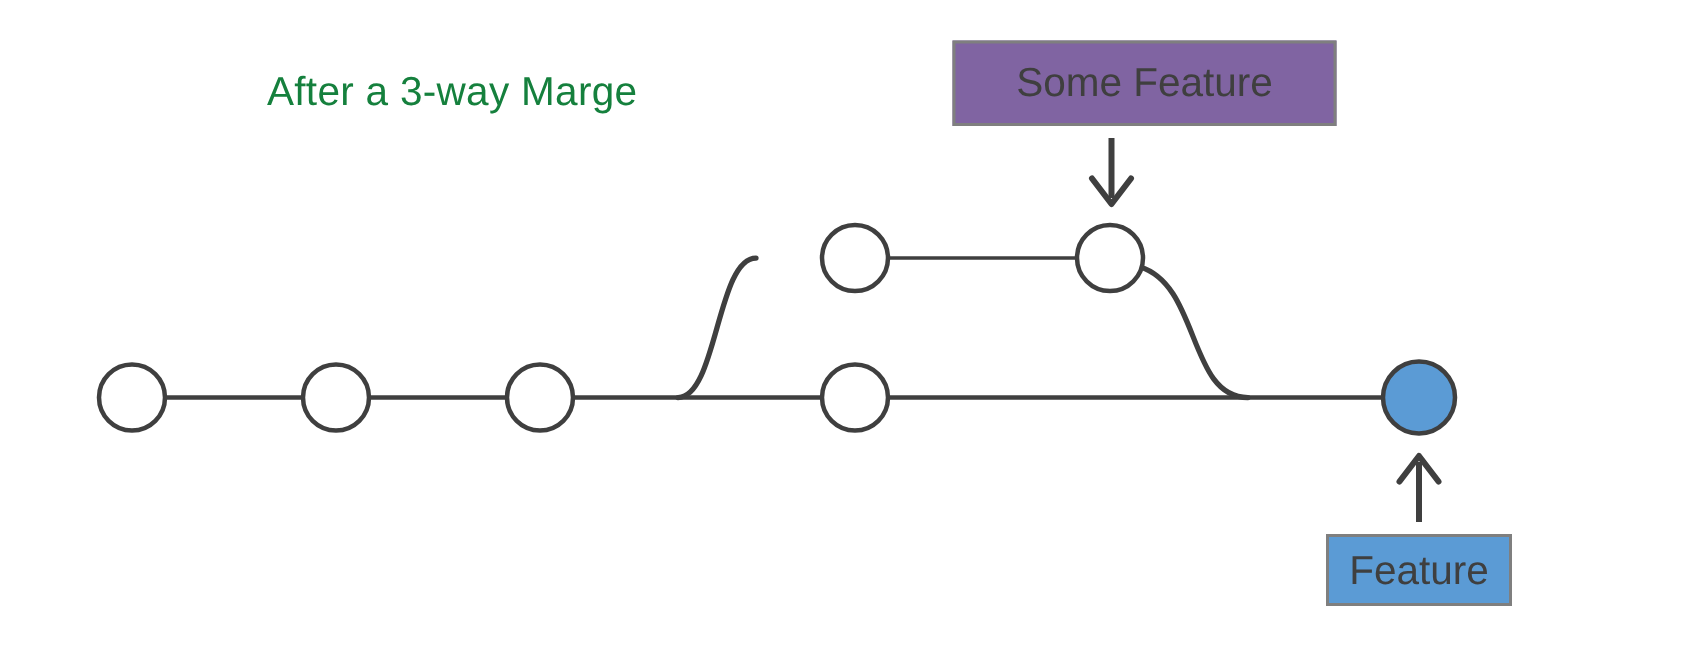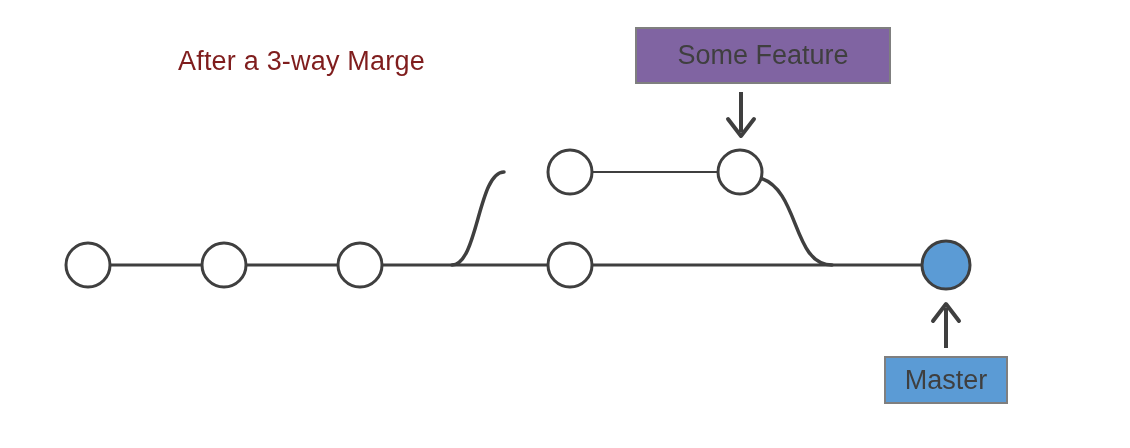--- a/index.html
+++ b/index.html
@@ -23,21 +23,21 @@
     left: 0;
     top: 0;
     width: 1130px;
     height: 448px;
   }
   .diagram-title {
     position: absolute;
     left: 178px;
     top: 46px;
     font-size: 27px;
-    color: #7f1d1d;
+    color: #15803d;
     letter-spacing: 0.2px;
     white-space: nowrap;
     font-family: "Liberation Sans", sans-serif;
   }
   .label-box {
     position: absolute;
     box-sizing: border-box;
     border: 2px solid #7f7f7f;
     display: flex;
     align-items: center;
@@ -100,15 +100,15 @@
     </g>
 
     <g>
       <line x1="946" y1="348" x2="946" y2="308" stroke="#3f3f3f" stroke-width="4"></line>
       <path d="M 933 321 L 946 304 L 959 321" fill="none" stroke="#3f3f3f" stroke-width="4" stroke-linecap="round" stroke-linejoin="round"></path>
     </g>
   </svg>
 
   <div class="label-box" id="feature-label-box">Some Feature</div>
 
-  <div class="label-box" id="master-label-box">Master</div>
+  <div class="label-box" id="master-label-box">Feature</div>
 
 </div>
 
 </body></html>

